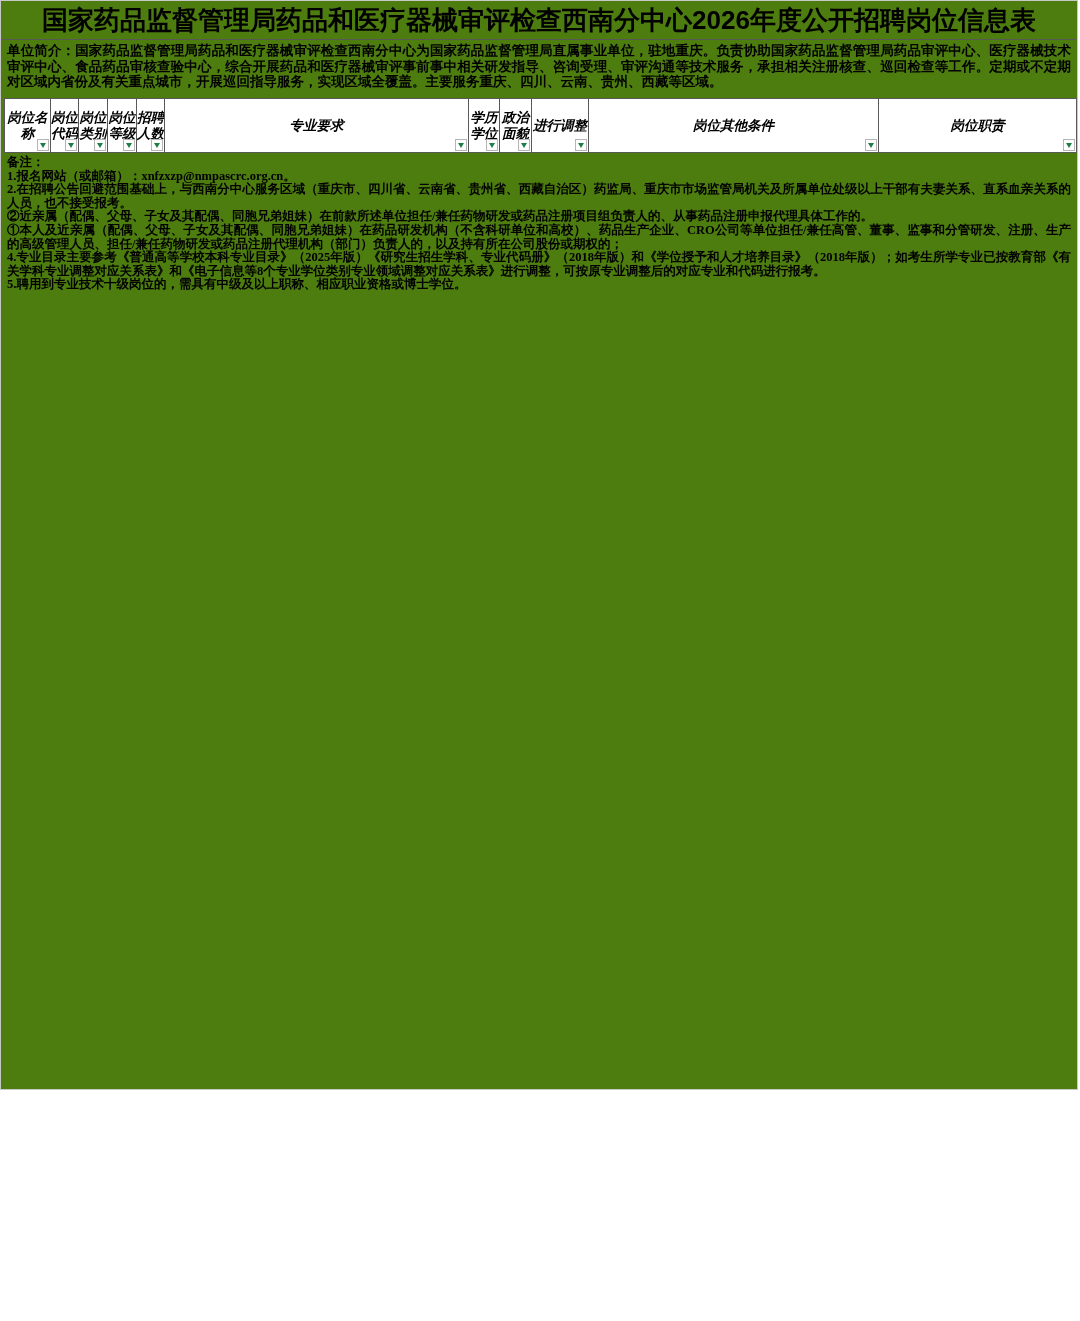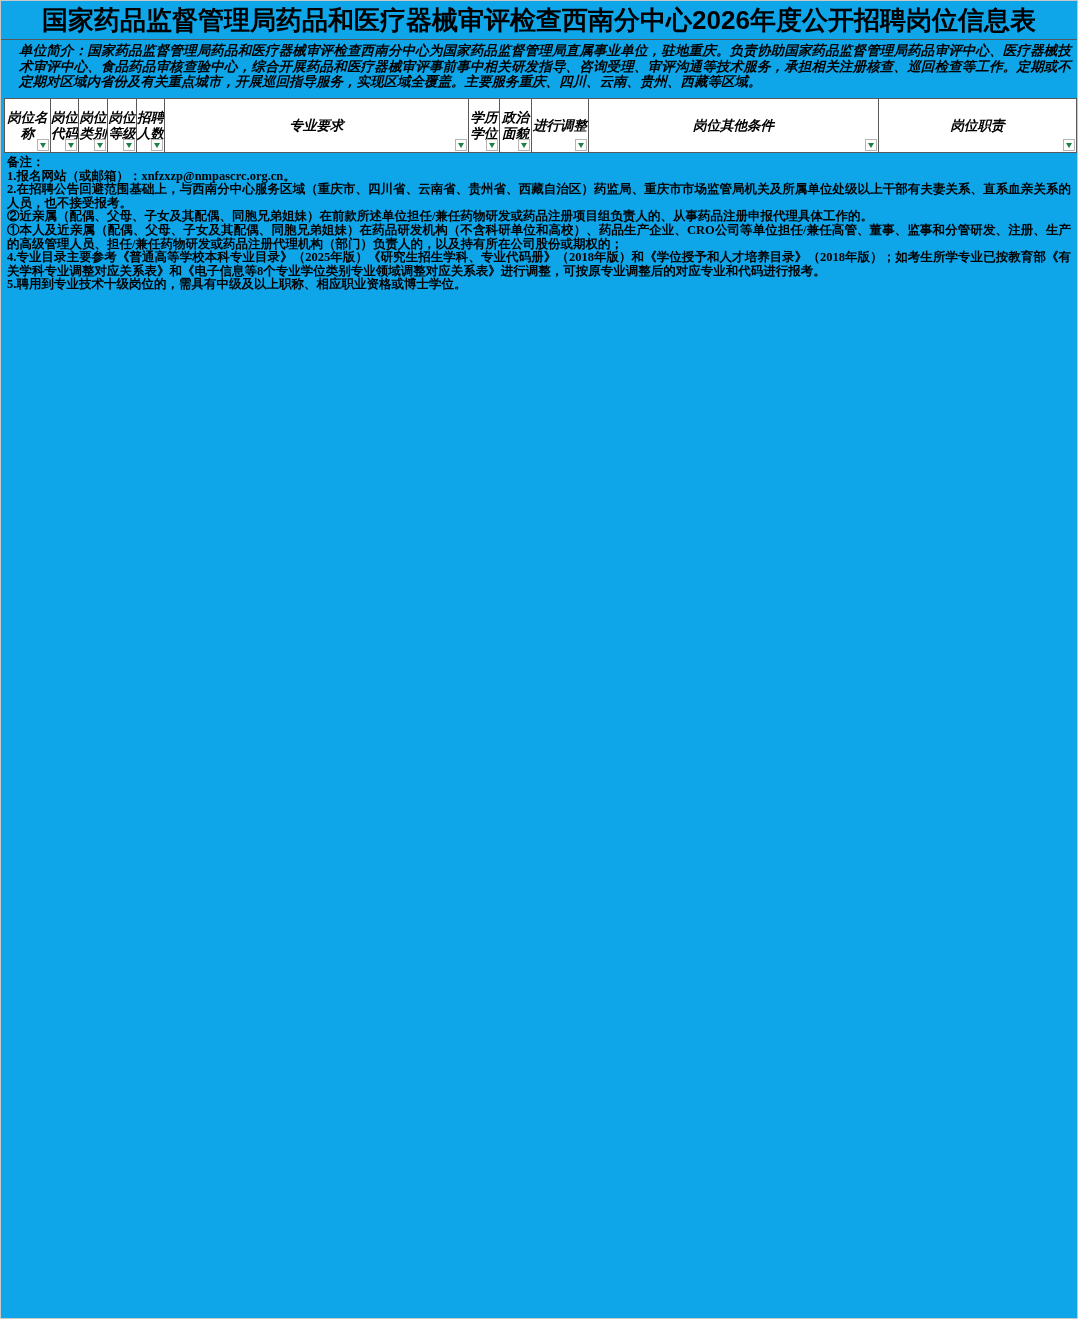--- a/index.html
+++ b/index.html
@@ -3,31 +3,31 @@
 <meta charset="utf-8">
 <style>
   :root{
     --filter-color:#1e7e45;
     --flag-color:#2fa84f;
     --line-color:#595959;
   }
   html,body{margin:0;padding:0;background:#fff;}
   body{font-family:"Liberation Serif","DejaVu Serif",serif;color:#000;}
   .sheet{
-    width:1078px;height:1319px;border:1px solid #c8c8c8;background:#0ea5e9;
+    width:1078px;height:1090px;border:1px solid #c8c8c8;background:#4d7c0f;
     box-sizing:border-box;overflow:hidden;
   }
   .title{
     font-family:"Liberation Sans","DejaVu Sans",sans-serif;
     font-weight:bold;font-size:26px;text-align:center;line-height:38px;height:38px;
     border-bottom:1px solid var(--line-color);
   }
   .intro{
     font-size:13.5px;font-weight:bold;line-height:15.5px;text-align:justify;
-    padding:3px 6px 2px 18px;height:58px;box-sizing:border-box;overflow:hidden;font-style:italic;
+    padding:3px 6px 2px 6px;height:58px;box-sizing:border-box;overflow:hidden;
   }
   table.grid{
     border-collapse:collapse;table-layout:fixed;width:1072px;margin:0 3px;font-style:italic;
   }
   table.grid th,table.grid td{
     border:1px solid var(--line-color);padding:0;position:relative;
     vertical-align:middle;box-sizing:border-box;overflow:hidden;
   }
   tr.hdr-row{height:54px;}
   tr.hdr-row th{

